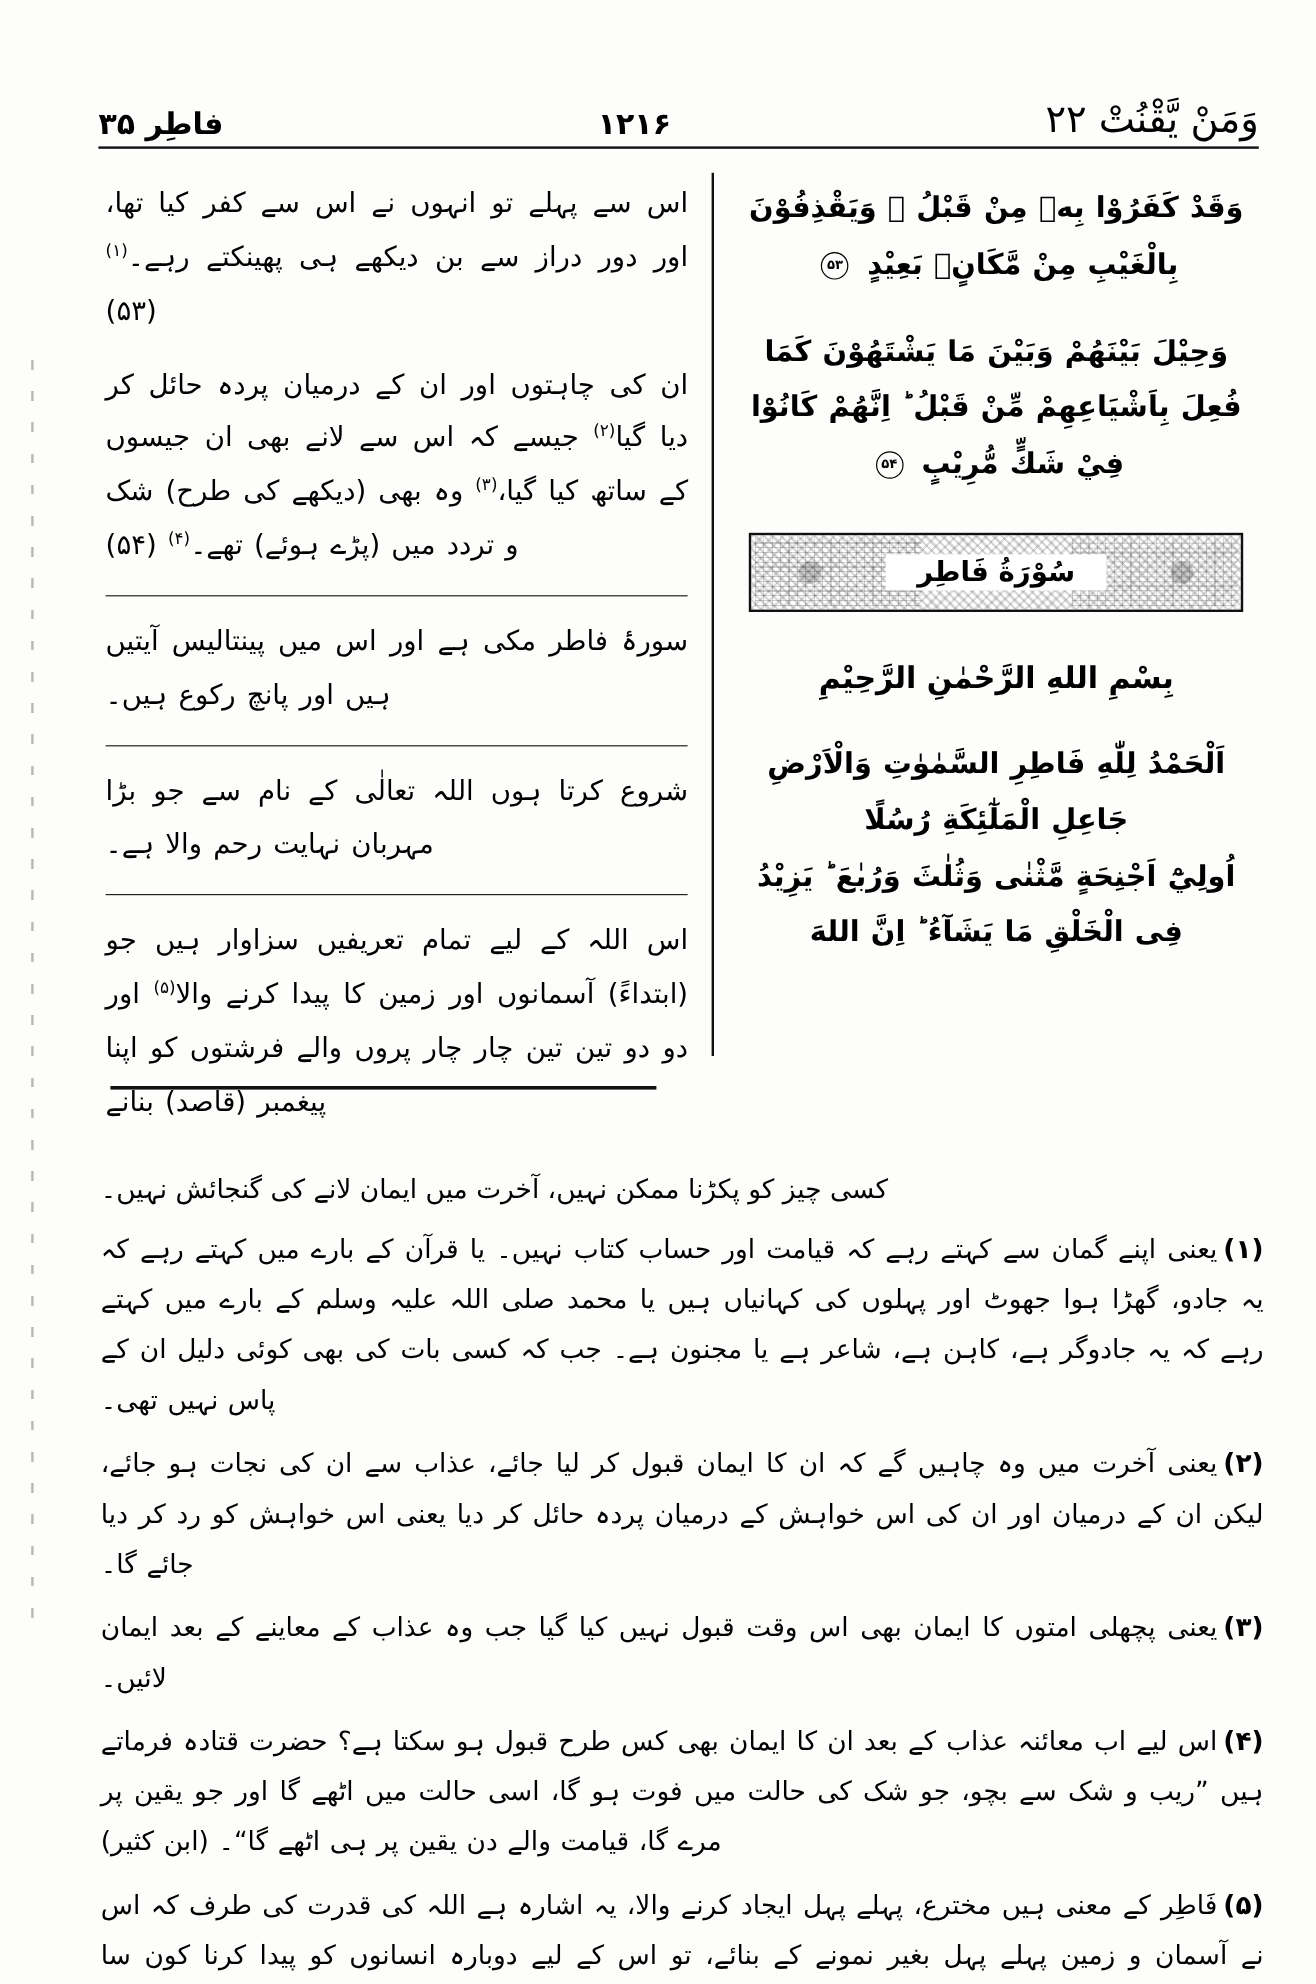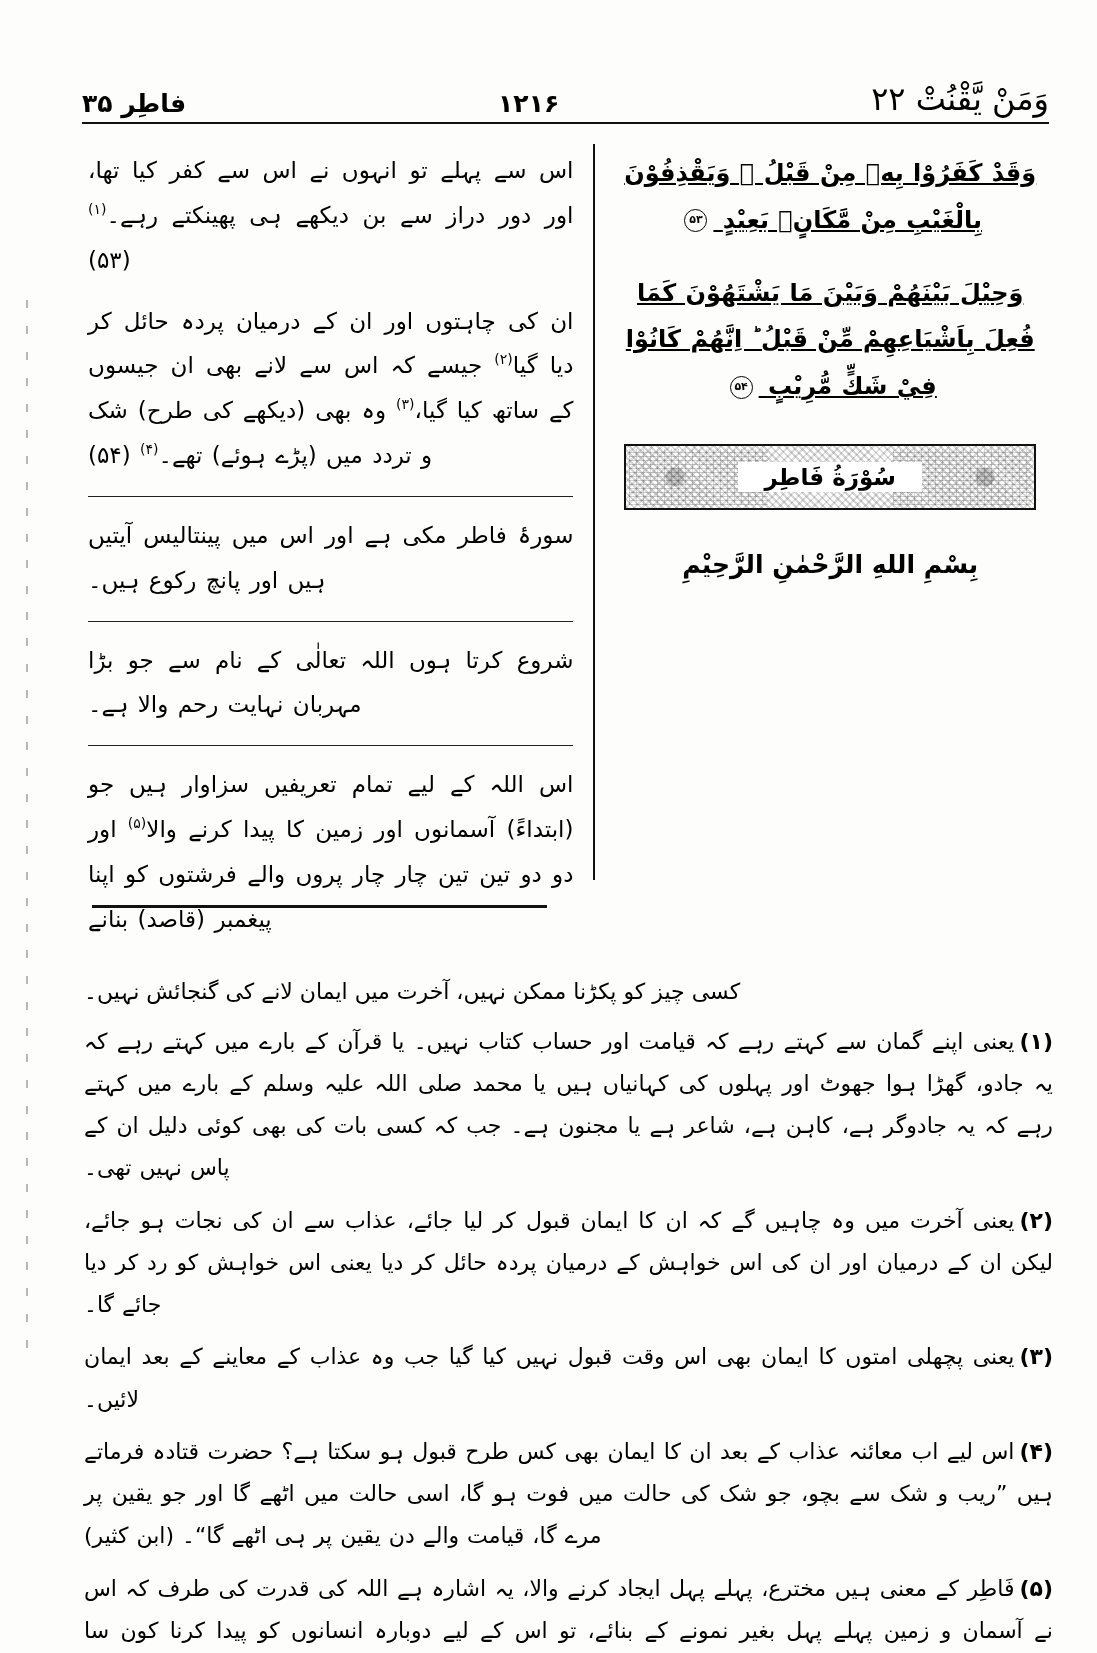--- a/index.html
+++ b/index.html
@@ -93,21 +93,20 @@
 
   
   .ayah-block {
     font-size: 24px;
     line-height: 1.95;
     font-weight: 600;
     text-align: center;
     margin-bottom: 26px;
     word-spacing: 1px;
     direction: rtl;
-    text-decoration: underline;
   }
   .ayah-num {
     display: inline-block;
     border: 1.6px solid #000;
     border-radius: 50%;
     width: 21px;
     height: 21px;
     line-height: 19px;
     font-size: 11px;
     text-align: center;
@@ -260,20 +259,24 @@
         <span>وَحِيْلَ بَيْنَهُمْ وَبَيْنَ مَا يَشْتَهُوْنَ كَمَا فُعِلَ بِاَشْيَاعِهِمْ مِّنْ قَبْلُ ؕ اِنَّهُمْ كَانُوْا فِيْ شَكٍّ مُّرِيْبٍ</span>
         <span class="ayah-num">۵۴</span>
       </div>
 
       <div class="surah-banner">
         <div class="surah-banner-inner">سُوْرَةُ فَاطِر</div>
       </div>
 
       <div class="bismillah">بِسْمِ اللهِ الرَّحْمٰنِ الرَّحِيْمِ</div>
 
+      <div class="ayah-block" style="margin-top:34px;">
+        <div>اَلْحَمْدُ لِلّٰهِ فَاطِرِ السَّمٰوٰتِ وَالْاَرْضِ جَاعِلِ الْمَلٰٓئِكَةِ رُسُلًا</div>
+        <div>اُولِيْٓ اَجْنِحَةٍ مَّثْنٰى وَثُلٰثَ وَرُبٰعَ ؕ يَزِيْدُ فِى الْخَلْقِ مَا يَشَآءُ ؕ اِنَّ اللهَ</div>
+      </div>
 
     </div>
 
     <div class="col-divider"></div>
 
     <div class="col-urdu">
 
       <p class="urdu-par">
         <span>اس سے پہلے تو انہوں نے اس سے کفر کیا تھا، اور دور دراز سے بن دیکھے ہی پھینکتے رہے۔</span><span class="sup">(۱)</span>
         <span>(۵۳)</span>

